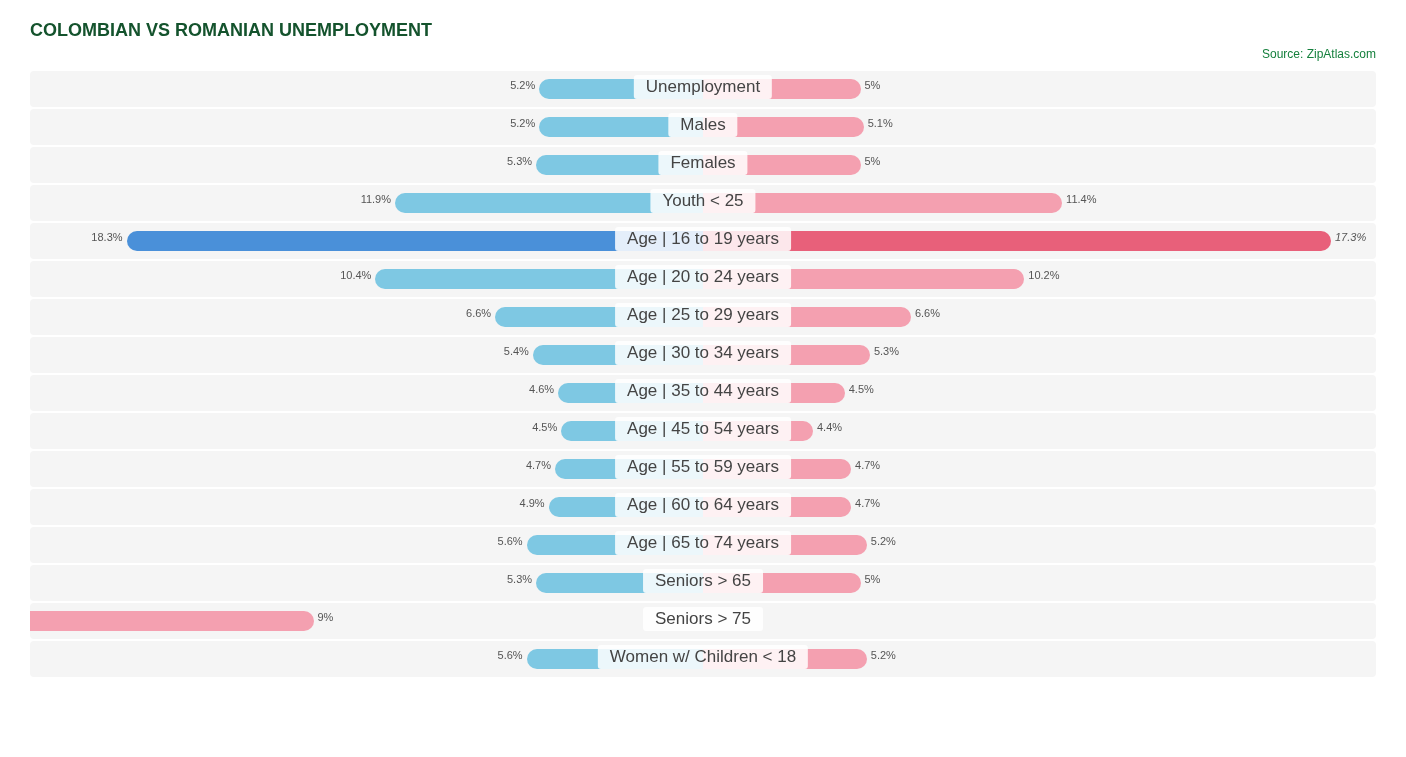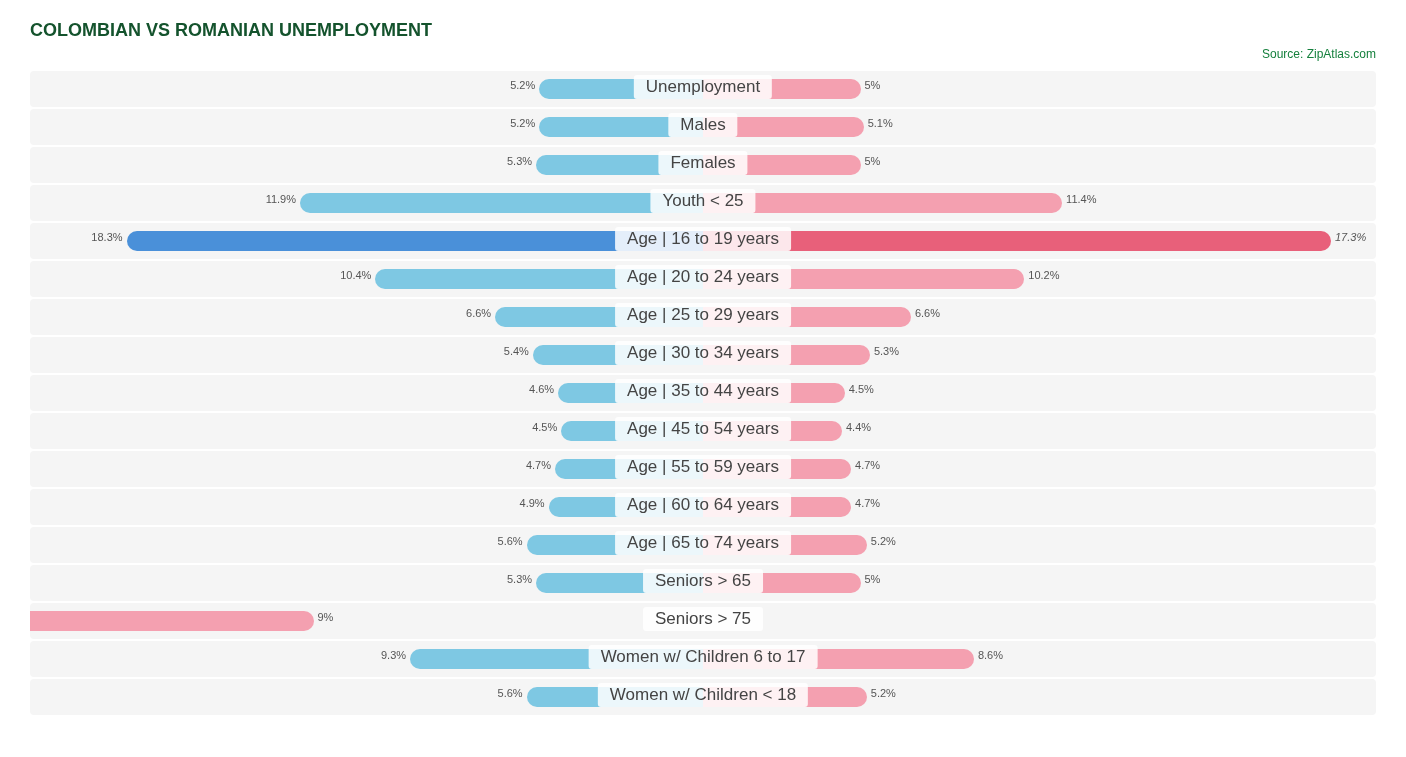--- a/index.html
+++ b/index.html
@@ -165,21 +165,21 @@
       <div class="right-section">
         <div class="bar-right" style="width:157.5px;">
           <span class="val-right">5%</span>
         </div>
       </div>
     </div>
   </div>
     <div class="row">
     <div class="bar-container">
       <div class="left-section">
-        <div class="bar-left" style="width:403px;">
+        <div class="bar-left" style="width:308px;">
           <span class="val-left">11.9%</span>
         </div>
       </div>
       <div class="center-label">Youth &lt; 25</div>
       <div class="right-section">
         <div class="bar-right" style="width:359.09999999999997px;">
           <span class="val-right">11.4%</span>
         </div>
       </div>
     </div>
@@ -261,21 +261,21 @@
   </div>
     <div class="row">
     <div class="bar-container">
       <div class="left-section">
         <div class="bar-left" style="width:141.75px;">
           <span class="val-left">4.5%</span>
         </div>
       </div>
       <div class="center-label">Age | 45 to 54 years</div>
       <div class="right-section">
-        <div class="bar-right" style="width:139px;text-decoration:underline;">
+        <div class="bar-right" style="width:110px;text-decoration:underline;">
           <span class="val-right">4.4%</span>
         </div>
       </div>
     </div>
   </div>
     <div class="row">
     <div class="bar-container">
       <div class="left-section">
         <div class="bar-left" style="width:148.04999999999998px;">
           <span class="val-left">4.7%</span>
@@ -340,35 +340,20 @@
       <div class="right-section">
         <div class="bar-right" style="width:283.5px;">
           <span class="val-right">9%</span>
         </div>
       </div>
     </div>
   </div>
     <div class="row">
     <div class="bar-container">
       <div class="left-section">
-        <div class="bar-left" style="width:292.95px;">
-          <span class="val-left">9.3%</span>
-        </div>
-      </div>
-      <div class="center-label">Women w/ Children 6 to 17</div>
-      <div class="right-section">
-        <div class="bar-right" style="width:270.9px;">
-          <span class="val-right">8.6%</span>
-        </div>
-      </div>
-    </div>
-  </div>
-    <div class="row">
-    <div class="bar-container">
-      <div class="left-section">
         <div class="bar-left" style="width:176.4px;">
           <span class="val-left">5.6%</span>
         </div>
       </div>
       <div class="center-label">Women w/ Children &lt; 18</div>
       <div class="right-section">
         <div class="bar-right" style="width:163.8px;">
           <span class="val-right">5.2%</span>
         </div>
       </div>

